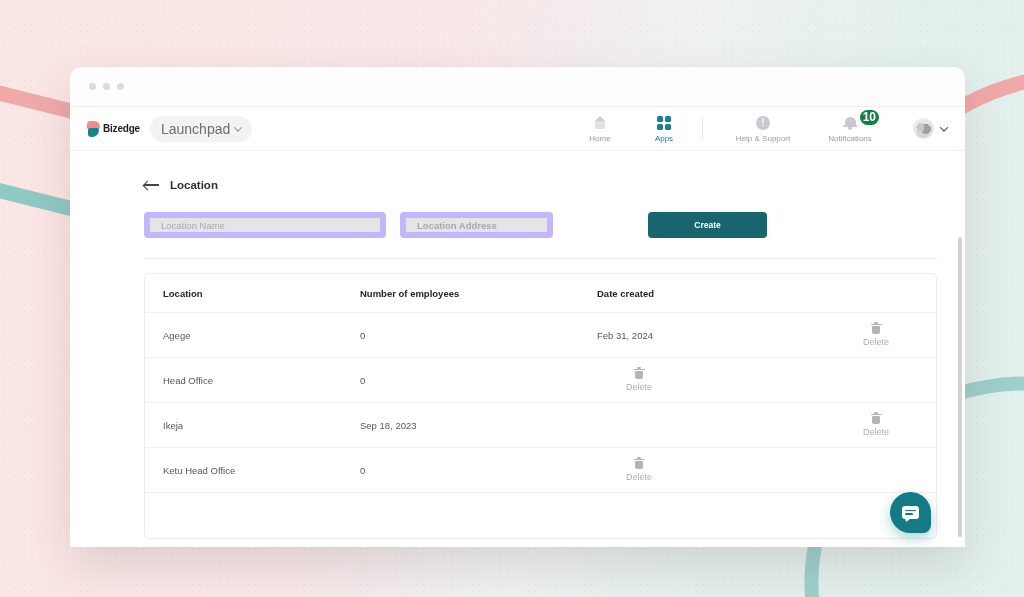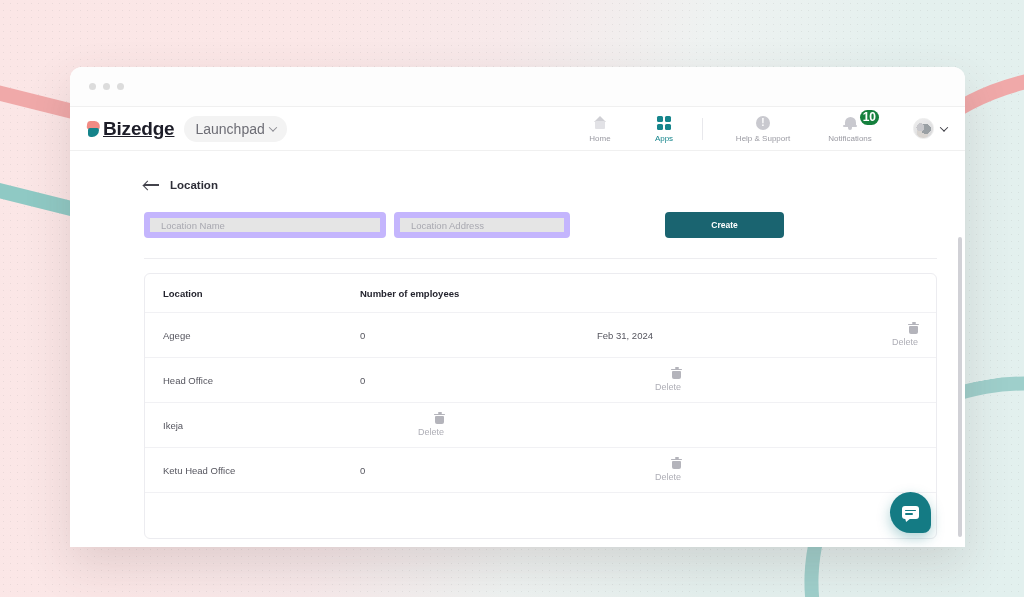--- a/index.html
+++ b/index.html
@@ -108,23 +108,22 @@
     border-radius: 3px 6px 1px 2px;
     transform: skewX(-7deg);
   }
   .logo-mark .bot {
     position: absolute; left: 1px; top: 7px;
     width: 11px; height: 9px;
     background: #14838a;
     border-radius: 2px 2px 7px 3px;
   }
   .logo-text {
-    font-size: 19px; font-weight: 700; color: #1d1d28;
+    font-size: 10px; font-weight: 700; color: #1d1d28;
     letter-spacing: -.2px;
-    text-decoration: underline;
   }
   #launchpad {
     display: flex; align-items: center; gap: 5px;
     background: #f3f3f3;
     border-radius: 14px;
     padding: 5px 11px;
     font-size: 14px;
     color: #6d6d75;
     justify-content: center;
   }
@@ -244,21 +243,21 @@
     border-radius: 4px;
     background: #e5e5e5;
     font-size: 9.5px;
     color: #4a4a52;
     padding: 0 11px;
     font-family: "Liberation Sans", sans-serif;
     outline: none;
   }
   .fld::placeholder { color: #a8a8b0; }
   #f-name { width: 242px; }
-  #f-addr { width: 176px; margin-left: 8px; }
+  #f-addr { width: 153px; margin-left: 14px; font-weight: bold; }
   #createbtn {
     width: 119px; height: 26px;
     margin-left: 95px;
     background: #1a6470;
     border: none; border-radius: 4px;
     color: #ffffff;
     font-size: 8.5px; font-weight: 700;
     font-family: "Liberation Sans", sans-serif;
     cursor: pointer;
   }
@@ -279,21 +278,21 @@
     padding: 0 18px;
   }
   .trow:last-child { border-bottom: none; }
   .thead { height: 39px; }
   .thead .c { font-size: 9.5px; font-weight: 700; color: #24242e; }
   .c { font-size: 9.5px; color: #55555e; }
   .c-loc  { width: 197px; flex: 0 0 197px; }
   .c-num  { width: 237px; flex: 0 0 237px; }
   .c-date { flex: 1 1 auto; }
   .c-act  { width: 84px; flex: 0 0 84px; display: flex; flex-direction: column;
-            align-items: flex-end; gap: 2px; }
+            align-items: center; gap: 2px; }
   .trash { position: relative; width: 9px; height: 11px; }
   .trash .lid {
     position: absolute; top: 0; left: -1px; width: 11px; height: 1.6px;
     background: #b4b4bb; border-radius: 1px;
   }
   .trash .lid::after {
     content: ""; position: absolute; left: 3.5px; top: -1.6px;
     width: 4px; height: 1.6px; background: #b4b4bb; border-radius: 1px;
   }
   .trash .can {
@@ -443,20 +442,21 @@
       <button id="createbtn">Create</button>
     </div>
 
     <div id="ruler"></div>
 
     <div id="tablecard">
 
       <div class="trow thead">
         <span class="c c-loc">Location</span>
         <span class="c c-num">Number of employees</span>
+        <span class="c c-date">Date created</span>
         <span class="c-act"></span>
       </div>
 
       <div class="trow">
         <span class="c c-loc">Agege</span>
         <span class="c c-num">0</span>
         <span class="c c-date">Feb 31, 2024</span>
         <span class="c-act">
           <span class="trash">
               <span class="lid"></span>
@@ -473,20 +473,21 @@
           <span class="trash">
               <span class="lid"></span>
               <span class="can"></span>
             </span>
           <span class="dellabel">Delete</span>
         </span>
       </div>
 
       <div class="trow">
         <span class="c c-loc">Ikeja</span>
+        <span class="c c-date">Sep 18, 2023</span>
         <span class="c-act">
           <span class="trash">
               <span class="lid"></span>
               <span class="can"></span>
             </span>
           <span class="dellabel">Delete</span>
         </span>
       </div>
 
       <div class="trow">

